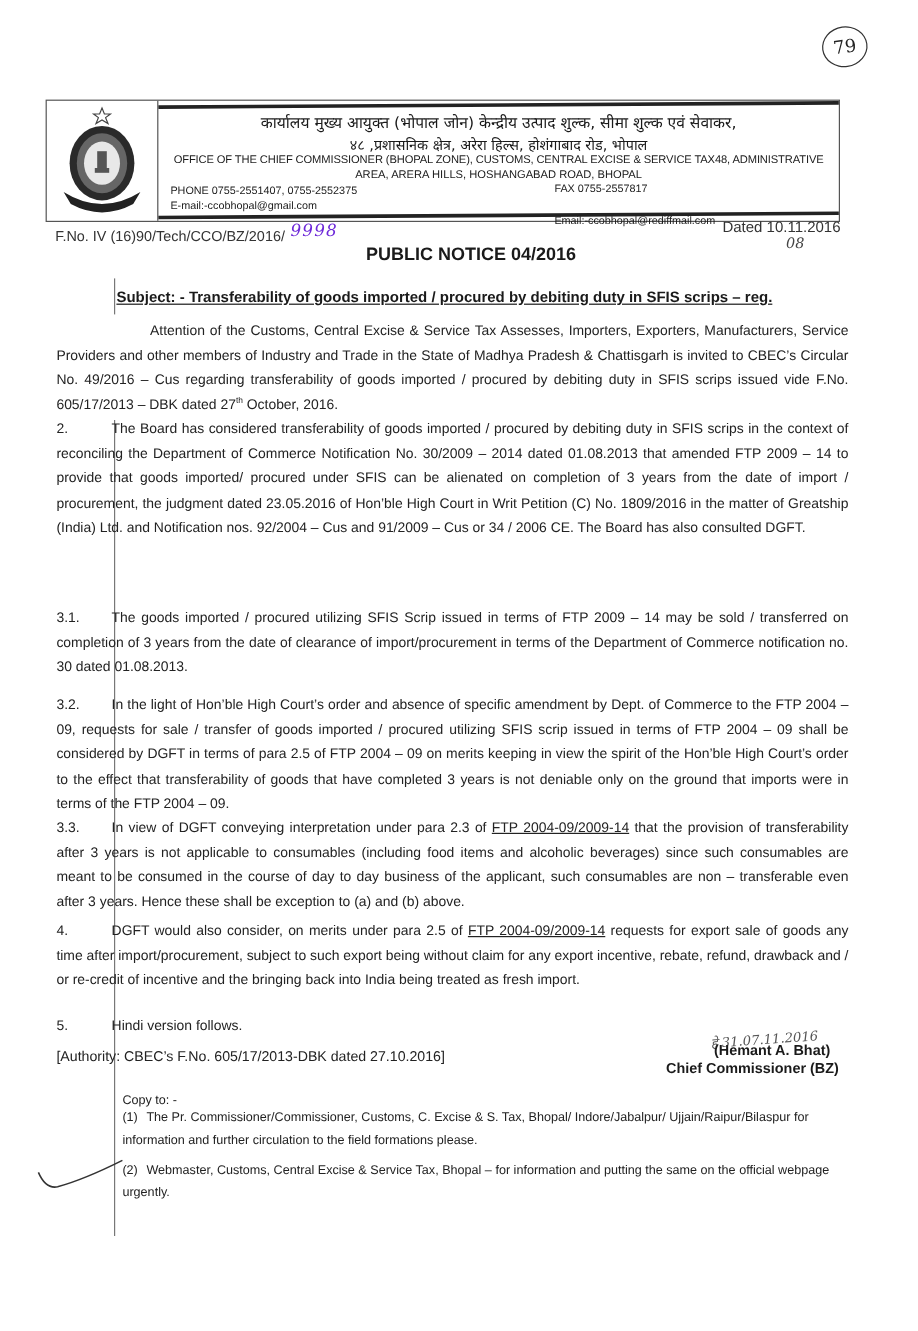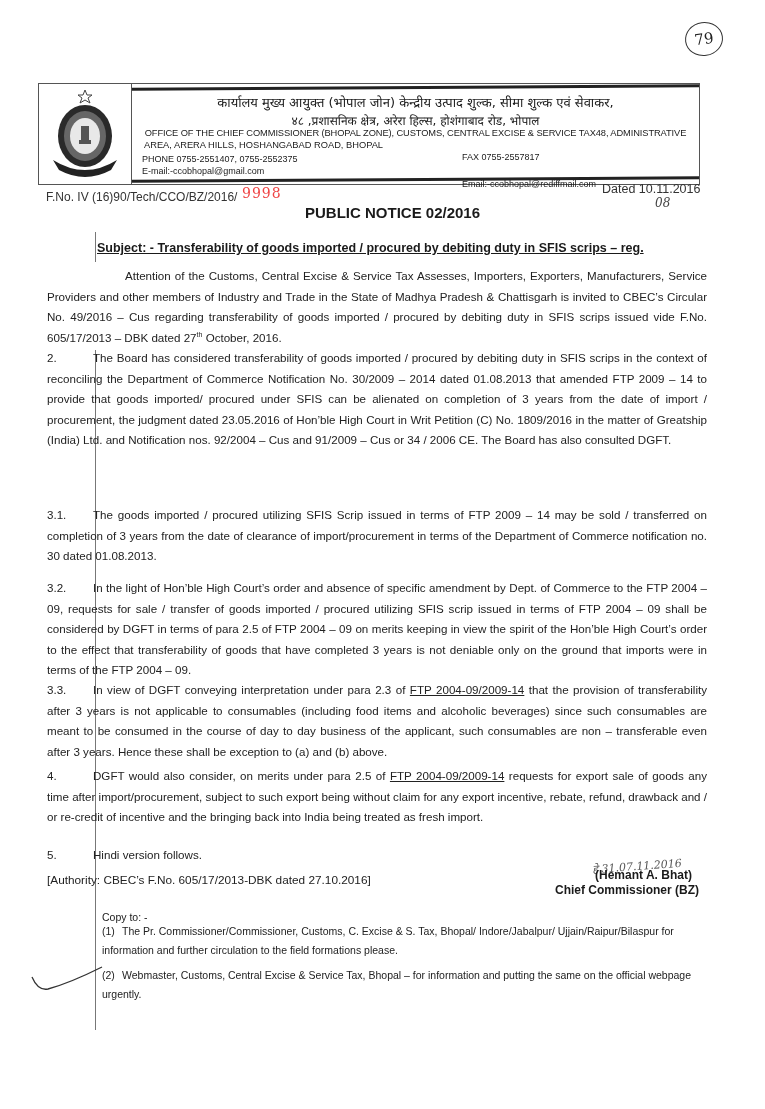--- a/index.html
+++ b/index.html
@@ -13,28 +13,28 @@
 
   .letterhead { position:absolute; left:38px; top:83px; width:660px; height:100px;
                 border:1px solid #555; }
   .lh-logo { position:absolute; left:0; top:0; width:92px; height:100px; border-right:1px solid #555; }
   .lh-body { position:absolute; left:93px; top:0; right:0; bottom:0; }
   .lh-rule-top { position:absolute; left:0; right:0; top:2px; border-top:3px solid #222; transform:rotate(-0.35deg); }
   .lh-rule-bottom { position:absolute; left:0; right:0; bottom:3px; border-top:3px solid #222; transform:rotate(-0.35deg); }
   .lh-hindi1 { position:absolute; left:0; right:0; top:9px; text-align:center; font-family:"DejaVu Sans", sans-serif; font-size:13px; }
   .lh-hindi2 { position:absolute; left:0; right:0; top:28px; text-align:center; font-family:"DejaVu Sans", sans-serif; font-size:12px; }
   .lh-eng1 { position:absolute; left:2px; right:2px; top:44px; text-align:center; font-size:9.3px; letter-spacing:-0.1px; }
-  .lh-eng2 { position:absolute; left:12px; right:0; top:56px; font-size:9.3px; }
+  .lh-eng2 { position:absolute; left:0; right:0; top:56px; text-align:center; font-size:9.3px; }
   .lh-phone { position:absolute; left:10px; top:70px; font-size:9px; }
   .lh-email1 { position:absolute; left:10px; top:82px; font-size:9px; }
   .lh-fax { position:absolute; left:330px; top:68px; font-size:9px; }
   .lh-email2 { position:absolute; left:330px; top:80px; font-size:9px;margin-top:15px; }
 
   .fileno { position:absolute; left:46px; top:190px; font-size:12px; color:#333; }
-  .fileno-hand { position:absolute; left:242px; top:185px; font-family:"DejaVu Serif", serif; font-size:14px; color:#ef4444; letter-spacing:1px; }
+  .fileno-hand { position:absolute; left:242px; top:185px; font-family:"DejaVu Serif", serif; font-style:italic; font-size:14px; color:#6d28d9; letter-spacing:1px; }
   .dated { position:absolute; left:602px; top:182px; font-size:12.5px; color:#333; }
   .dated-hand { position:absolute; left:655px; top:196px; font-family:"DejaVu Serif", serif; font-style:italic; font-size:12px; color:#444; }
 
   .title { position:absolute; left:0; right:0; top:204px; text-align:center; font-size:15px; font-weight:bold; padding-left:20px; }
   .subject { position:absolute; left:97px; top:241px; font-size:12.5px; font-weight:bold; text-decoration:underline; }
 
   .para { position:absolute; left:47px; width:660px; font-size:11.6px; line-height:20.5px; text-align:justify; color:#222; }
   .para .num { display:inline-block; width:46px; }
   .para .indent { display:inline-block; width:78px; }
   .ul { text-decoration:underline; }
@@ -83,21 +83,21 @@
       <div class="lh-email2">Email:-ccobhopal@rediffmail.com</div>
       <div class="lh-rule-bottom"></div>
     </div>
   </div>
 
   <div class="fileno">F.No. IV (16)90/Tech/CCO/BZ/2016/</div>
   <div class="fileno-hand">9998</div>
   <div class="dated">Dated 10.11.2016</div>
   <div class="dated-hand">08</div>
 
-  <div class="title">PUBLIC NOTICE 02/2016</div>
+  <div class="title">PUBLIC NOTICE 04/2016</div>
   <div class="subject">Subject: - Transferability of goods imported / procured by debiting duty in SFIS scrips  – reg.</div>
 
   <div class="margin-line" style="top:232px;height:30px;"></div>
   <div class="margin-line" style="top:350px;height:680px;"></div>
 
   <div class="para" style="top:266px;">
     <span class="indent"></span><span>Attention of the Customs, Central Excise &amp; Service Tax Assesses, Importers, Exporters, Manufacturers, Service Providers and other members of Industry and Trade in the State of Madhya Pradesh &amp; Chattisgarh is invited to CBEC’s Circular No. 49/2016 – Cus regarding transferability of goods imported / procured by debiting duty in SFIS scrips issued vide F.No. 605/17/2013 – DBK dated 27</span><sup>th</sup><span> October, 2016.</span>
   </div>
 
   <div class="para" style="top:348px;">

